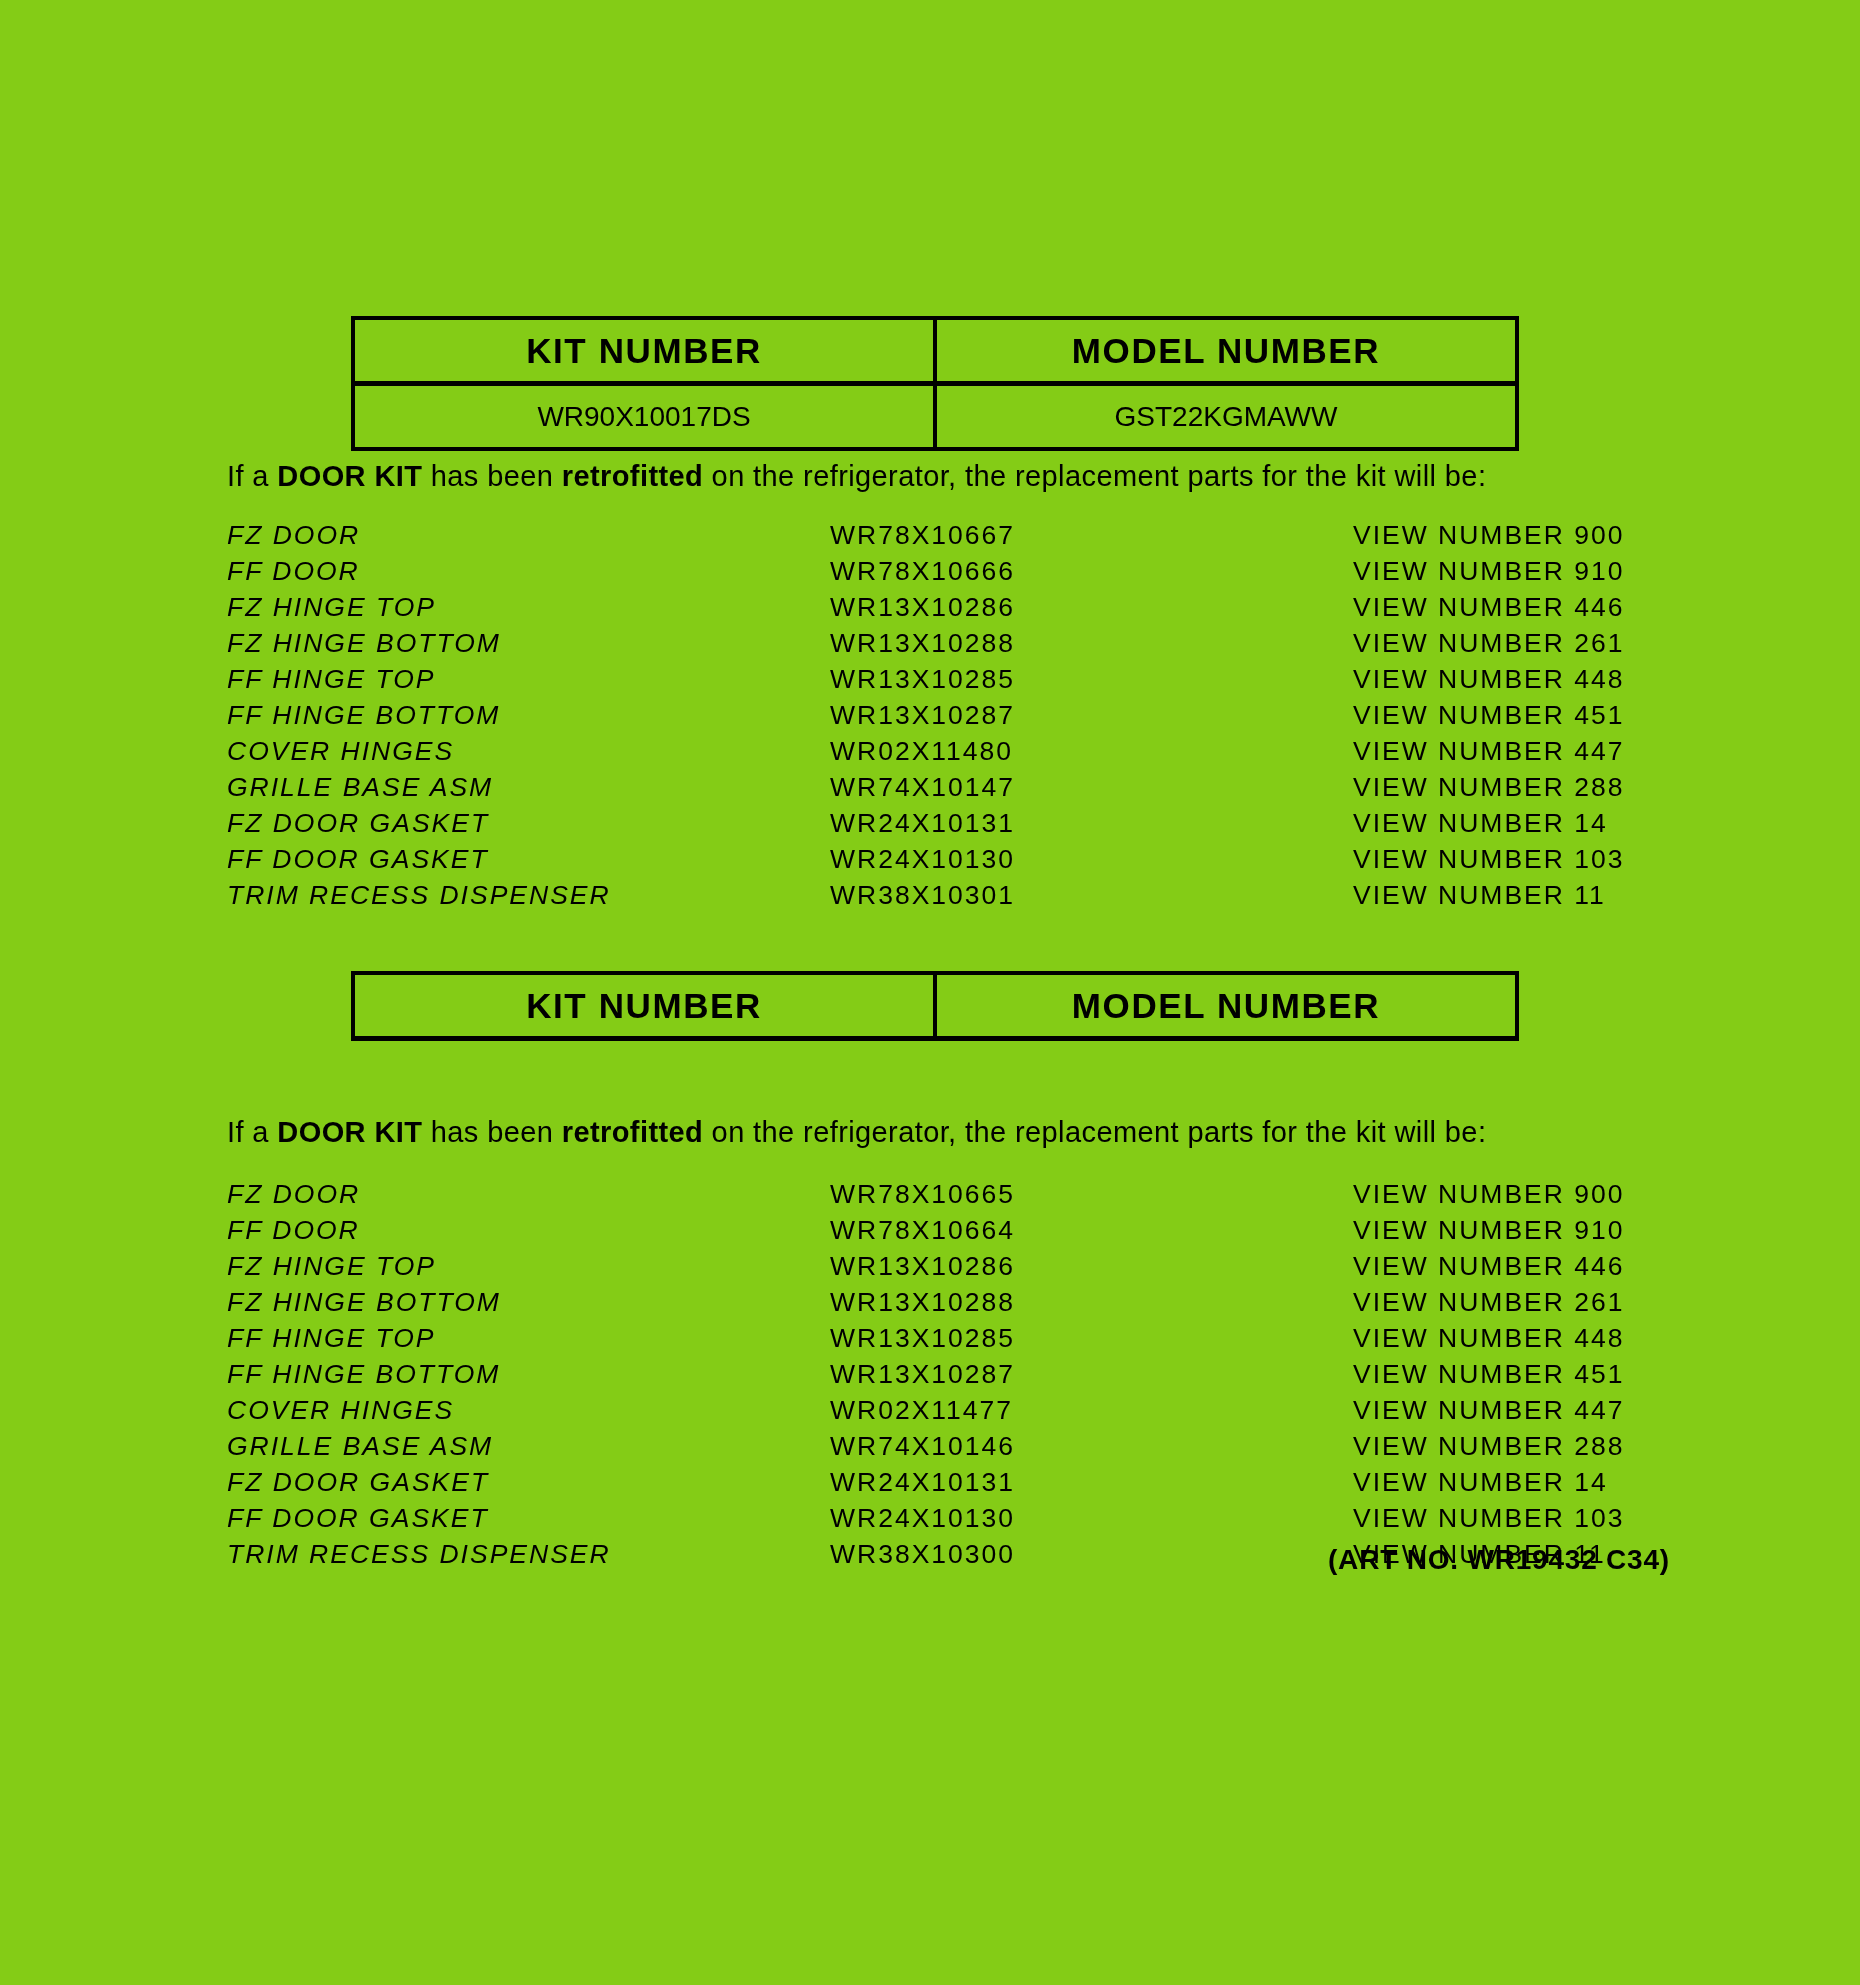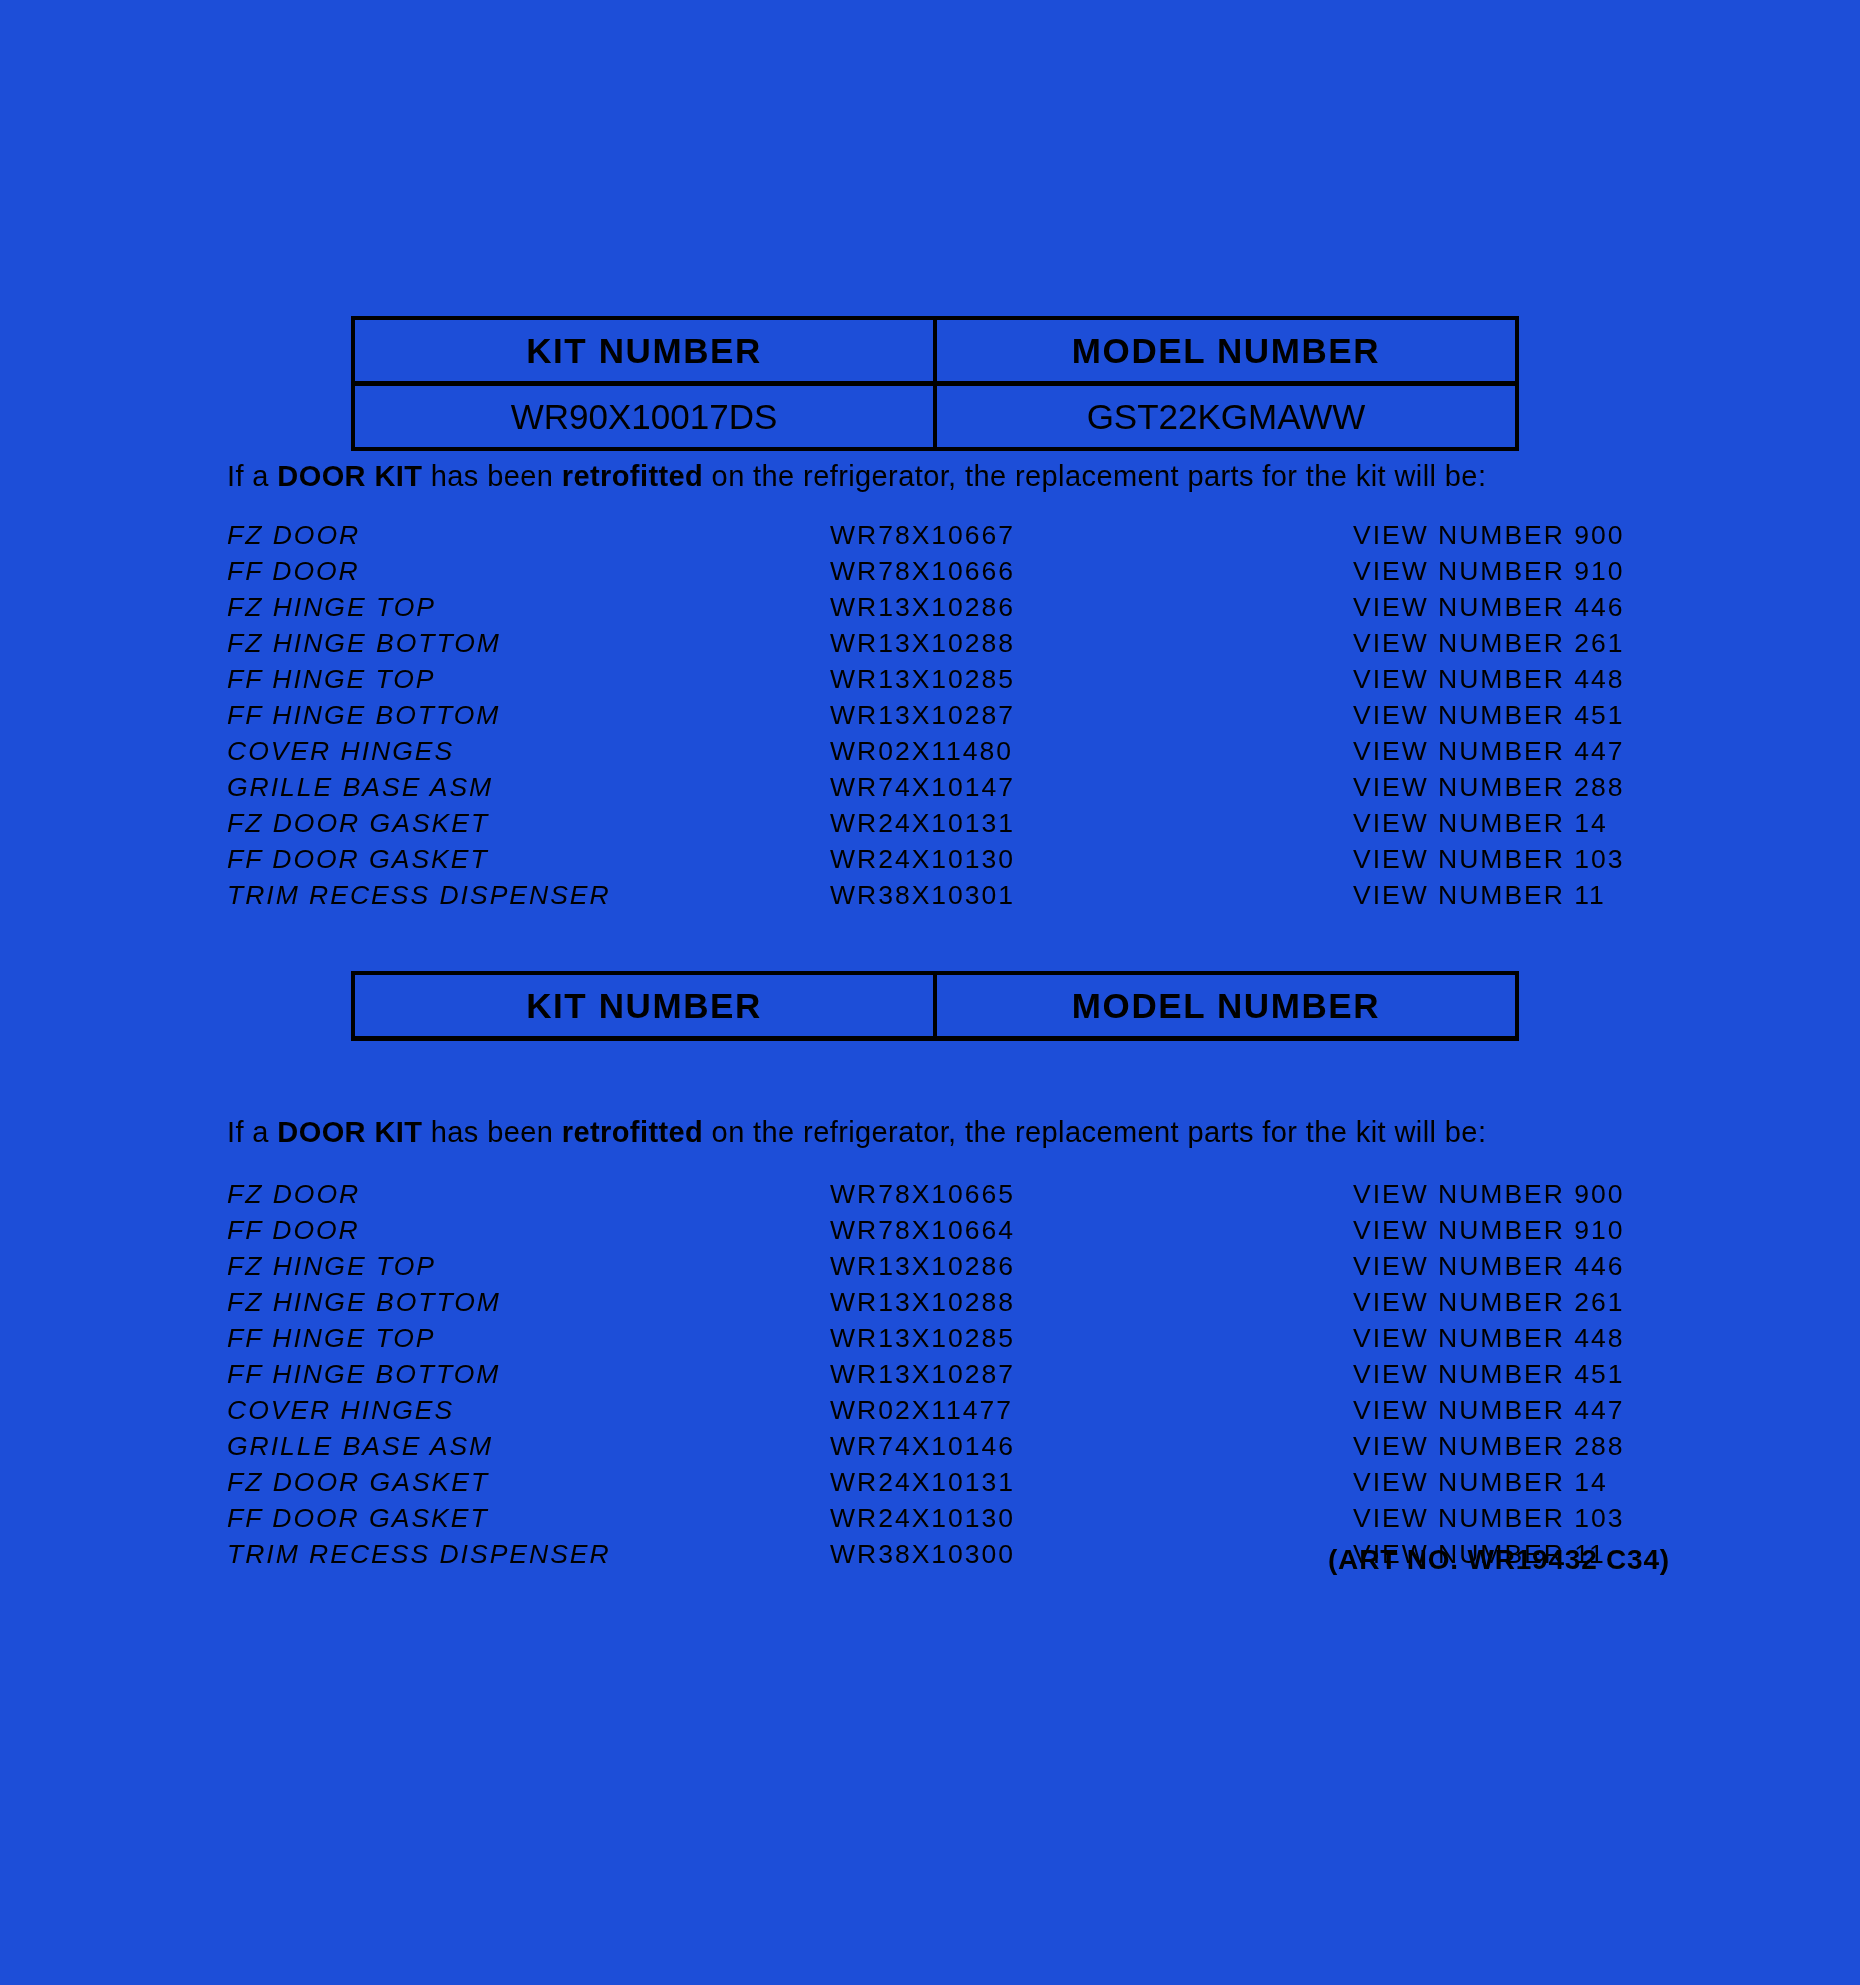--- a/index.html
+++ b/index.html
@@ -1,20 +1,20 @@
 <!DOCTYPE html>
 <html style="font-size:13px"><head>
 <meta charset="utf-8">
 <style>
   html, body { margin: 0; padding: 0; background: #fff; }
   .page {
     position: relative;
     width: 1861px;
     height: 1985px;
-    background: #1d4ed8;
+    background: #84cc16;
     color: #000000;
     font-family: "Liberation Sans", sans-serif;
     overflow: hidden;
   }
 
   
   table.kit-table {
     position: absolute;
     left: 351px;
     width: 1168px;
@@ -33,21 +33,21 @@
   }
   table.kit-table th {
     height: 59px;
     font-size: 35px;
     font-weight: bold;
     letter-spacing: 1.6px;
     border-bottom-width: 5.6px;
   }
   table.kit-table td {
     height: 59px;
-    font-size: 35px;
+    font-size: 28px;
     font-weight: normal;
     letter-spacing: 0;
     border-top-width: 5.6px;
   }
 
   
   .intro {
     position: absolute;
     left: 227px;
     font-size: 29px;

